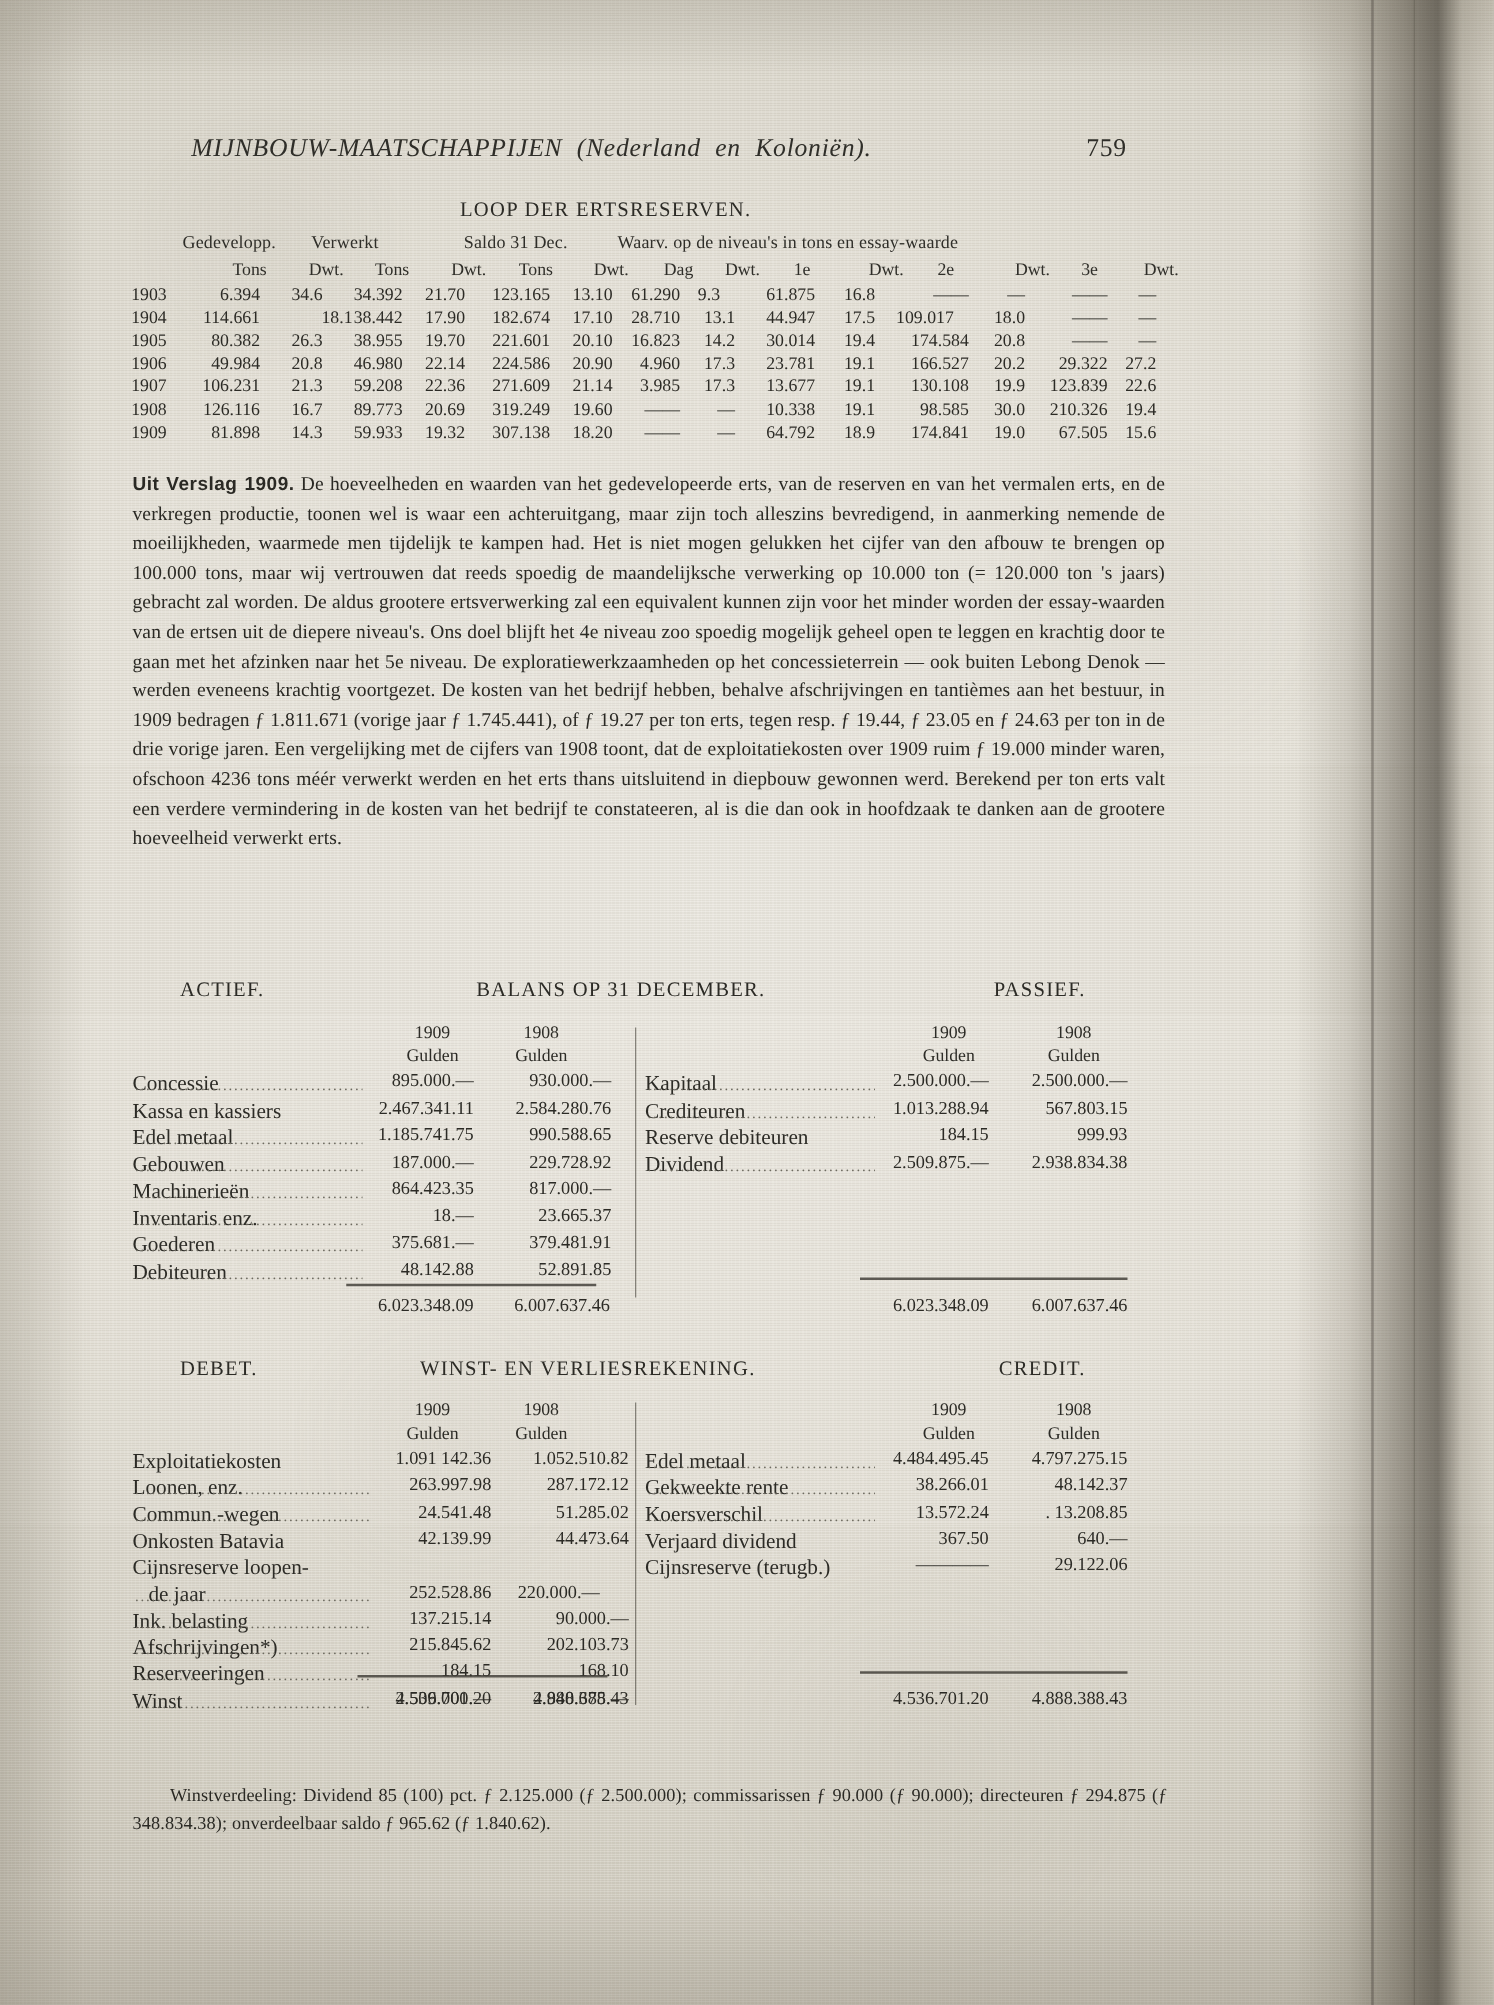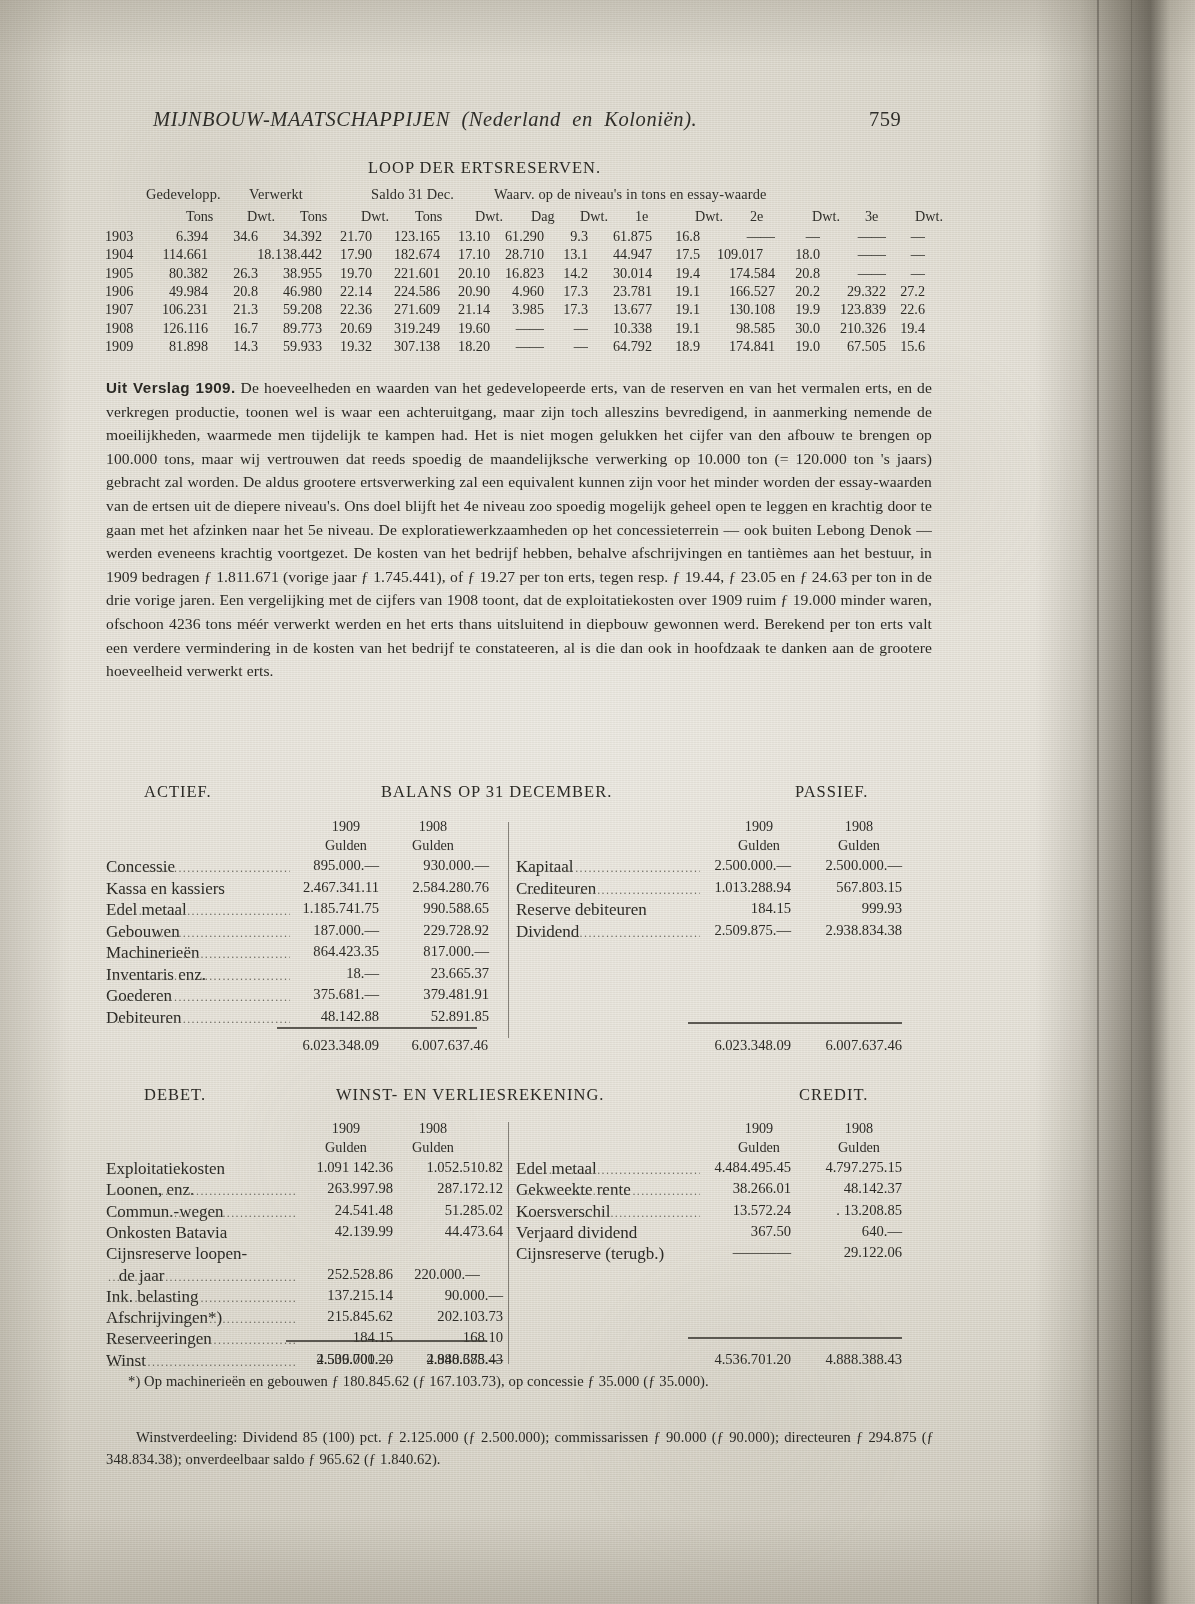--- a/index.html
+++ b/index.html
@@ -156,21 +156,21 @@
 
     <div id="oretable">
         <div class="tx tbl-cell" style="left: 105px; top: 228px;">1903</div>
         <div class="tx tbl-cell num" style="left: 118px; width: 90px; top: 228px;">6.394</div>
         <div class="tx tbl-cell num" style="left: 168px; width: 90px; top: 228px;">34.6</div>
         <div class="tx tbl-cell num" style="left: 232px; width: 90px; top: 228px;">34.392</div>
         <div class="tx tbl-cell num" style="left: 282px; width: 90px; top: 228px;">21.70</div>
         <div class="tx tbl-cell num" style="left: 350px; width: 90px; top: 228px;">123.165</div>
         <div class="tx tbl-cell num" style="left: 400px; width: 90px; top: 228px;">13.10</div>
         <div class="tx tbl-cell num" style="left: 454px; width: 90px; top: 228px;">61.290</div>
-        <div class="tx tbl-cell num" style="left: 498px; width: 90px; top: 228px;">9.3</div>
+        <div class="tx tbl-cell num" style="left: 486px; width: 90px; top: 228px;">9.3</div>
         <div class="tx tbl-cell num" style="left: 562px; width: 90px; top: 228px;">61.875</div>
         <div class="tx tbl-cell num" style="left: 610px; width: 90px; top: 228px;">16.8</div>
         <div class="tx tbl-cell num" style="left: 685px; width: 90px; top: 228px;">——</div>
         <div class="tx tbl-cell num" style="left: 730px; width: 90px; top: 228px;">—</div>
         <div class="tx tbl-cell num" style="left: 796px; width: 90px; top: 228px;">——</div>
         <div class="tx tbl-cell num" style="left: 835px; width: 90px; top: 228px;">—</div>
         <div class="tx tbl-cell" style="left: 105px; top: 246px;">1904</div>
         <div class="tx tbl-cell num" style="left: 118px; width: 90px; top: 246px;">114.661</div>
         <div class="tx tbl-cell num" style="left: 168px; width: 90px; top: 246px; margin-left: 24px;">18.1</div>
         <div class="tx tbl-cell num" style="left: 232px; width: 90px; top: 246px;">38.442</div>
@@ -416,21 +416,20 @@
       </div>
 
     <div class="rule-dash" style="left:286px;top:1340px;width:200px;"></div>
     <div class="rule-dash" style="left:688px;top:1337px;width:214px;"></div>
 
     <div class="tx acc-num" style="left:286px;top:1351px;width:107px;">4.536.701.20</div>
     <div class="tx acc-num" style="left:396px;top:1351px;width:107px;">4.888.388.43</div>
     <div class="tx acc-num" style="left:684px;top:1351px;width:107px;">4.536.701.20</div>
     <div class="tx acc-num" style="left:795px;top:1351px;width:107px;">4.888.388.43</div>
 
-    <div class="foot" style="left:106px;top:1371px;width:828px;text-indent:22px;">*) Op machinerieën en gebouwen ƒ 180.845.62 (ƒ 167.103.73), op concessie ƒ 35.000 (ƒ 35.000).</div>
     <div class="foot" style="left:106px;top:1427px;width:828px;text-indent:30px;">Winstverdeeling: Dividend 85 (100) pct. ƒ 2.125.000 (ƒ 2.500.000); commissarissen ƒ 90.000 (ƒ 90.000); directeuren ƒ 294.875 (ƒ 348.834.38); onverdeelbaar saldo ƒ 965.62 (ƒ 1.840.62).</div>
 
   </div>
 
   <div id="grain"></div>
   <div id="blotch"></div>
   <div id="leftshade"></div>
   <div id="topshade"></div>
   <div id="botshade"></div>
   <div id="gutter"></div>

